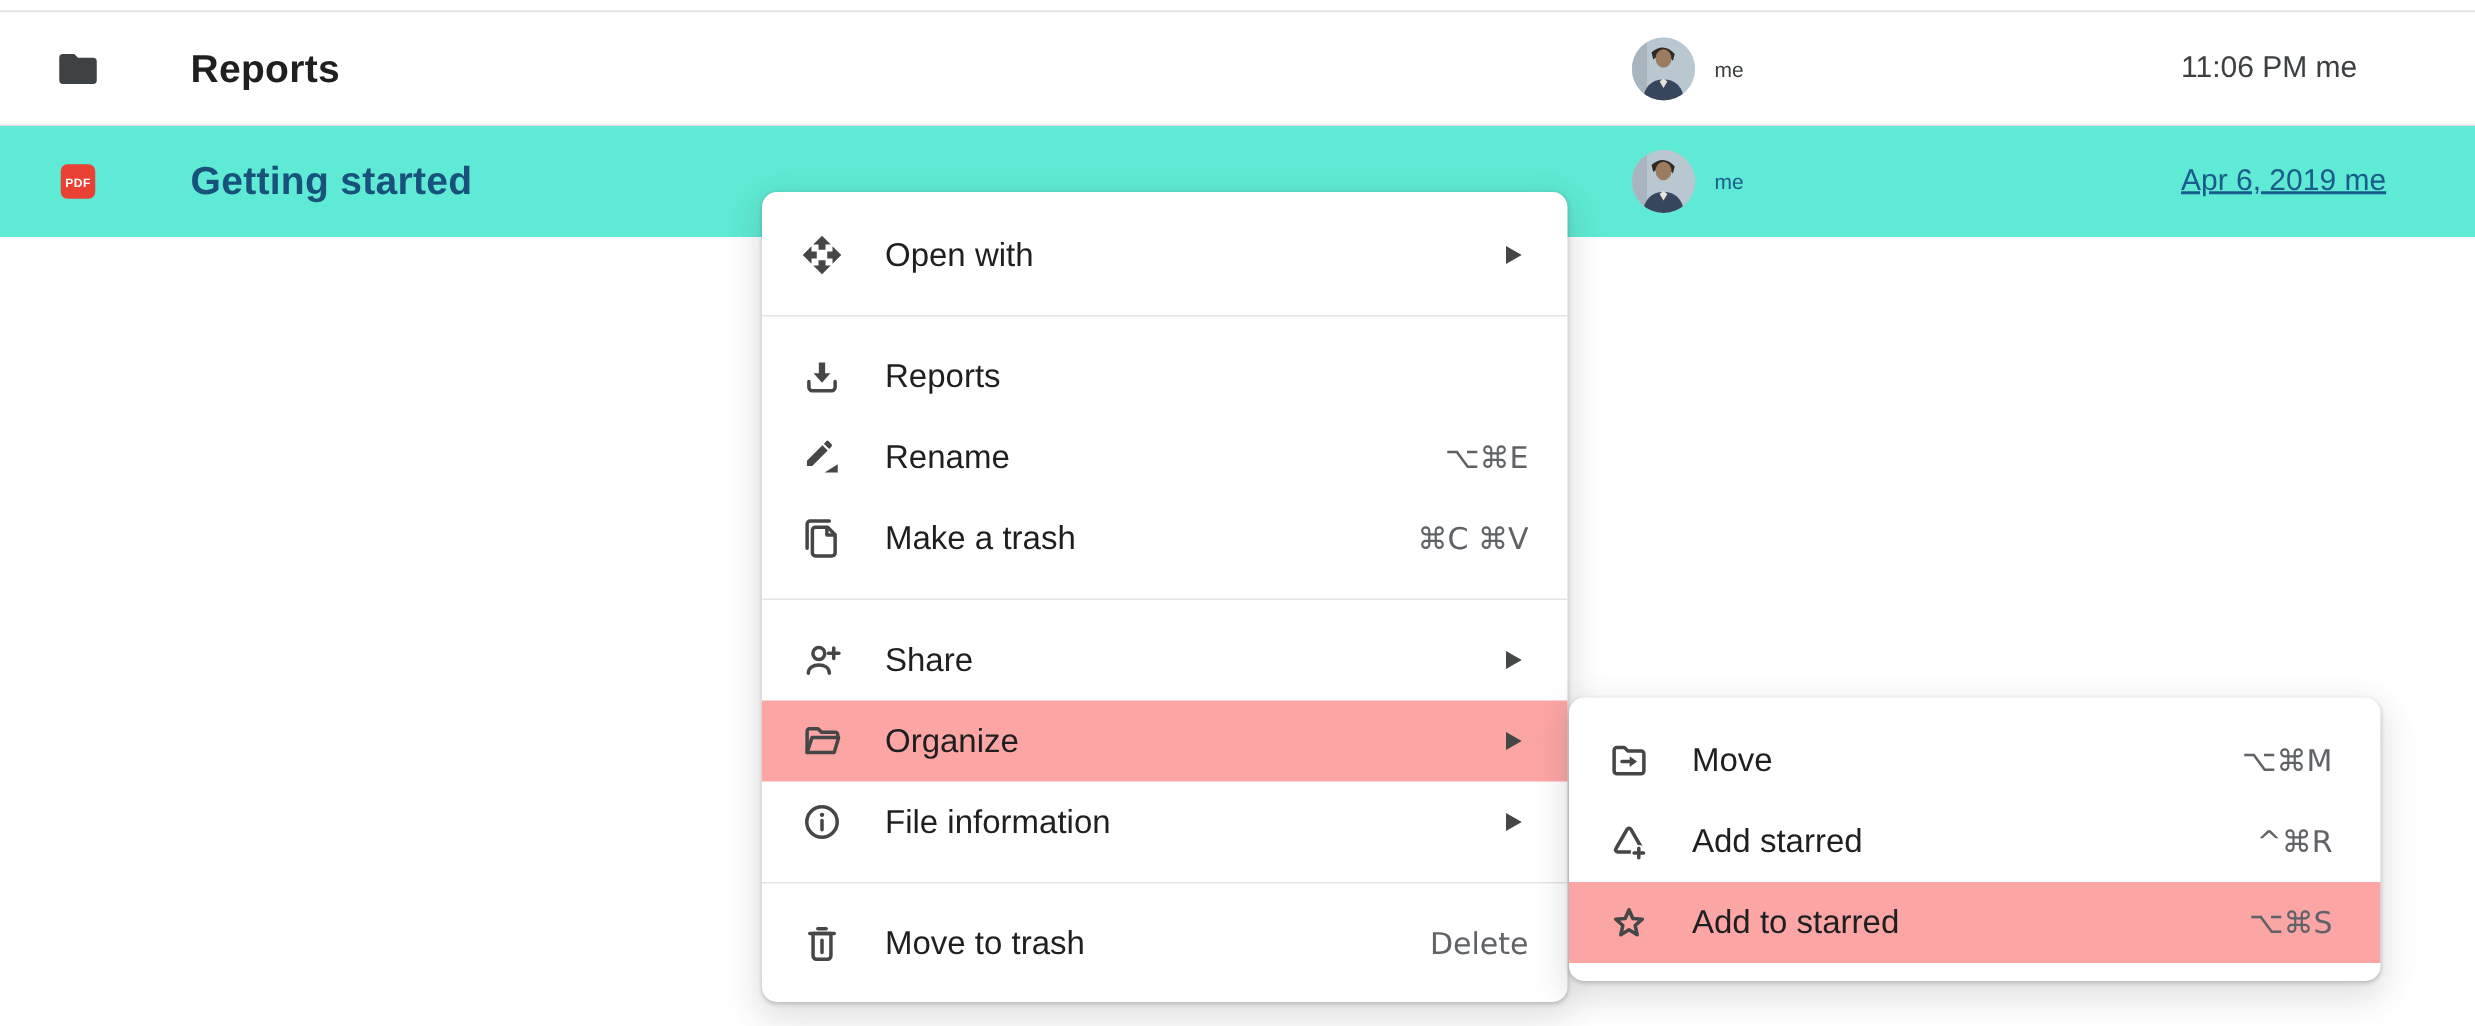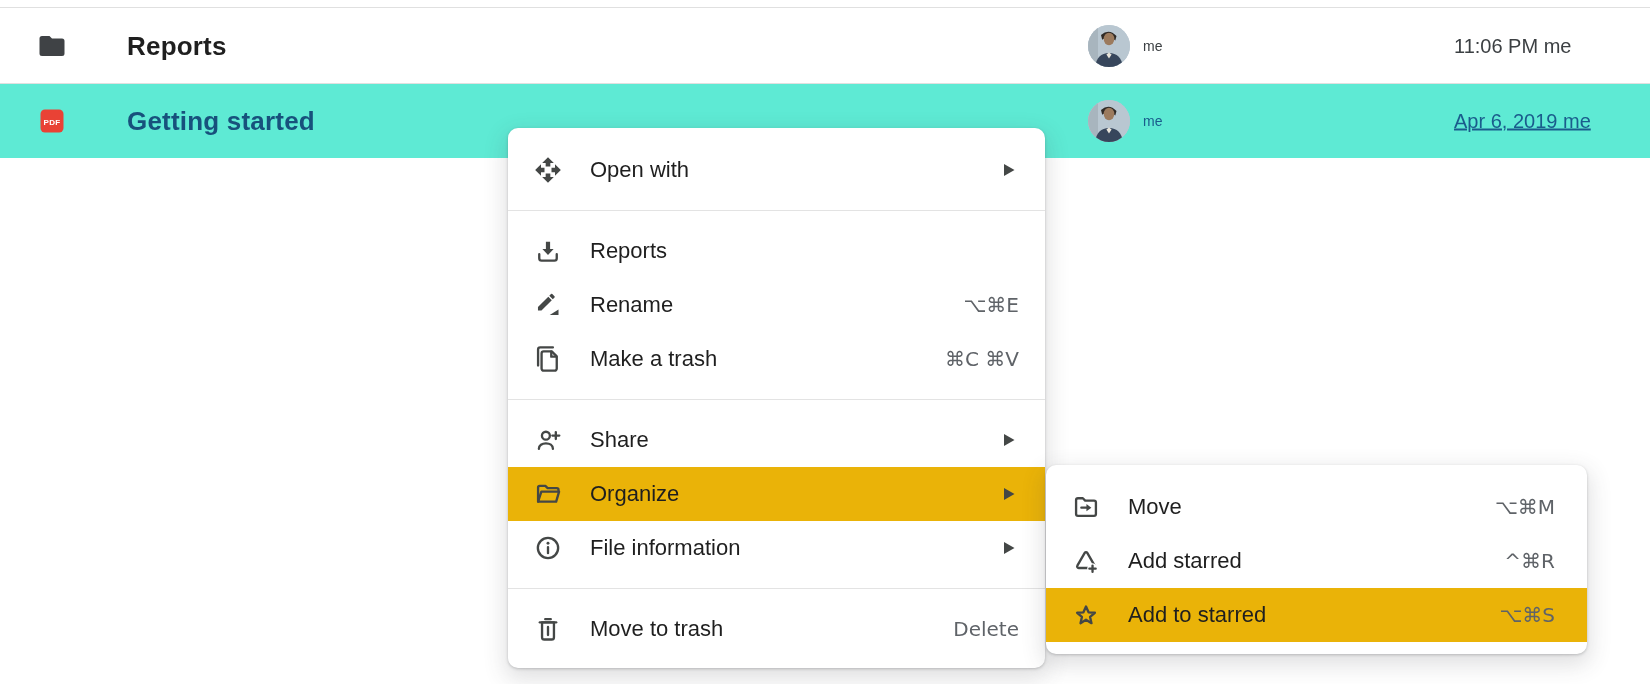--- a/index.html
+++ b/index.html
@@ -26,21 +26,21 @@
   .menu{
     position:absolute;background:#fff;border-radius:10px;
     padding:15px 0 12px 0;
     box-shadow:0 1px 3px rgba(60,64,67,.28), 0 8px 22px 3px rgba(60,64,67,.16);
   }
   #context-menu{left:508px;top:128px;width:537px;}
   #organize-submenu{left:1046px;top:465px;width:541px;}
   .menu-item{
     height:54px;display:flex;align-items:center;padding:0 26px;cursor:default;justify-content:center;
   }
-  .menu-item.hl{background:#eab308;}
+  .menu-item.hl{background:#fca5a5;}
   .mi-icon{width:28px;height:28px;margin-right:28px;flex:0 0 auto;display:flex;align-items:center;justify-content:center;}
   .mi-icon svg{display:block;}
   .mi-label{flex:1;font-size:22px;color:#1f1f1f;white-space:nowrap;}
   .mi-shortcut{
     font-size:20px;color:#5f6368;white-space:nowrap;
     font-family:"DejaVu Sans","Liberation Sans",sans-serif;
   }
   #organize-submenu .menu-item{padding-right:32px;}
   .mi-caret{flex:0 0 auto;margin-right:4px;display:flex;}
   .menu-divider{height:1px;background:#e3e3e3;margin:13px 0;}

